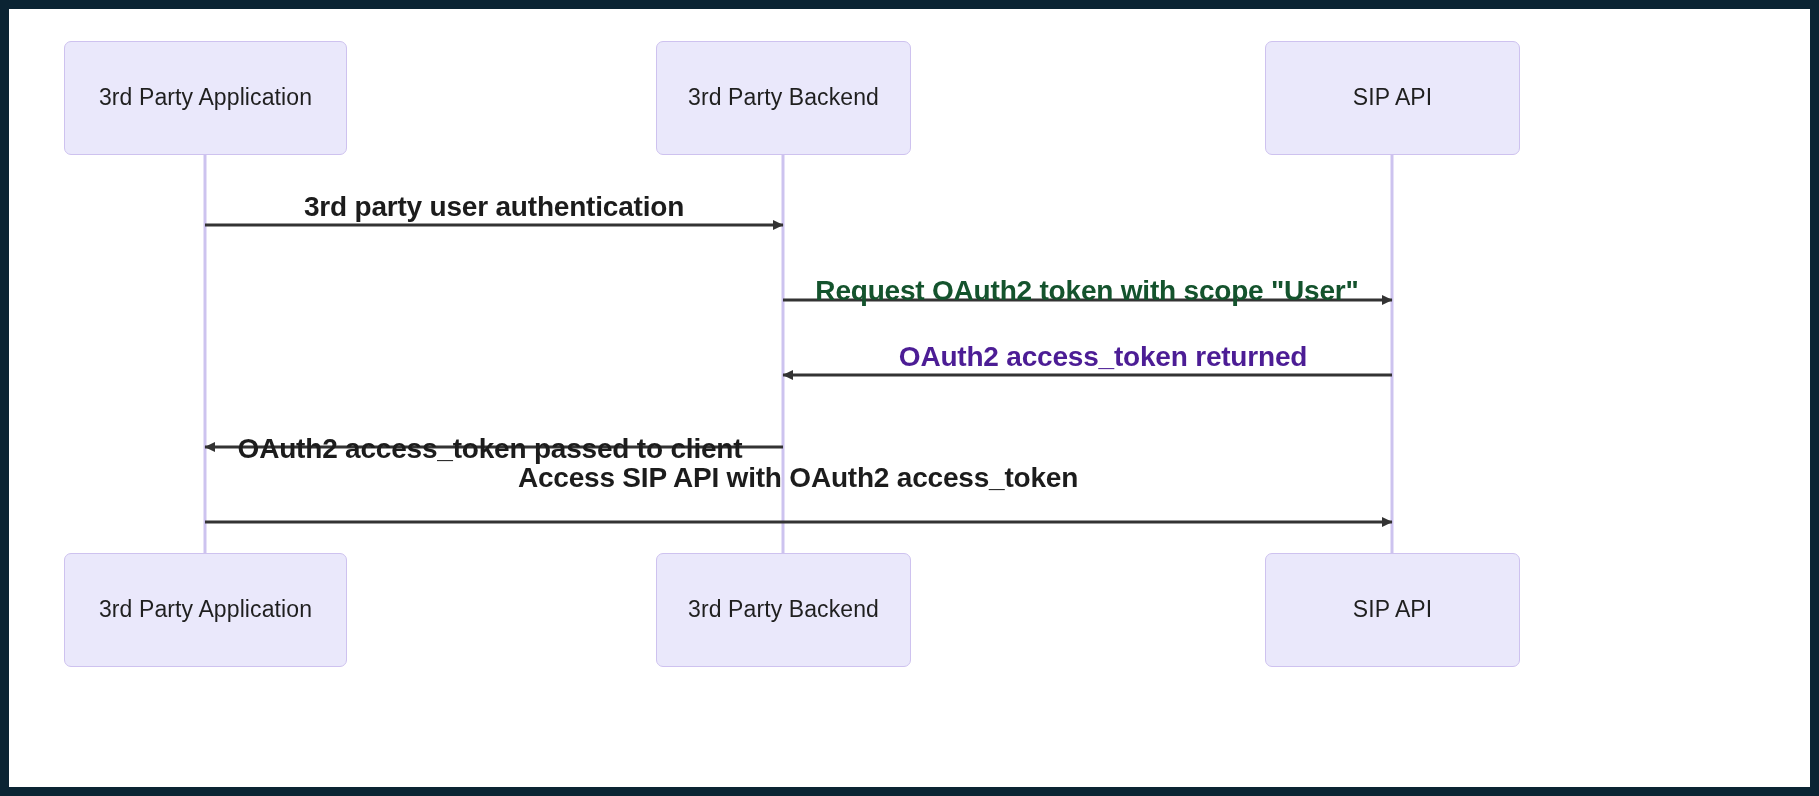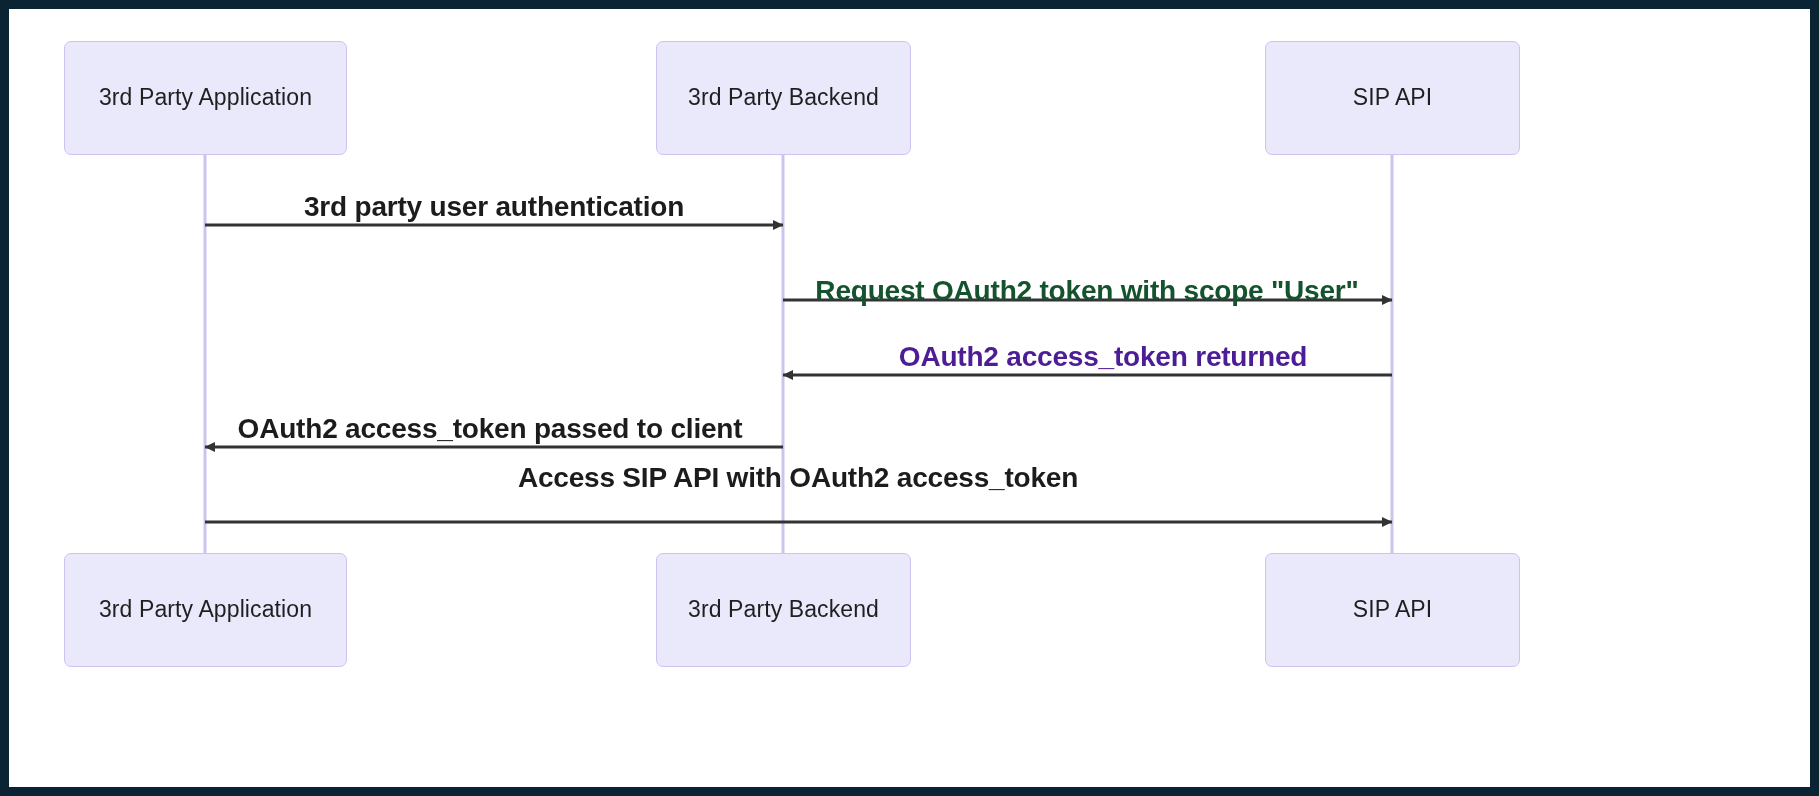--- a/index.html
+++ b/index.html
@@ -114,18 +114,18 @@
           <span>3rd Party Backend</span>
         </div>
         <div class="participant-box" style="left: 1256px; top: 544px; width: 255px; height: 114px;">
           <span>SIP API</span>
         </div>
       </div>
     <div id="labels">
         <div class="msg-label" style="left: 485px; top: 182px; color: rgb(28, 28, 28);">3rd party user authentication</div>
         <div class="msg-label" style="left: 1078px; top: 266px; color: #14532d;">Request OAuth2 token with scope "User"</div>
         <div class="msg-label" style="left: 1078px; top: 332px; color: #4c1d95; margin-left: 16px;">OAuth2 access_token returned</div>
-        <div class="msg-label" style="left: 481px; top: 404px; color: rgb(28, 28, 28);">OAuth2 access_token passed to client</div>
+        <div class="msg-label" style="left: 481px; top: 424px; color: rgb(28, 28, 28);">OAuth2 access_token passed to client</div>
         <div class="msg-label" style="left: 789px; top: 453px; color: rgb(28, 28, 28);">Access SIP API with OAuth2 access_token</div>
       </div>
 
   </div>
 </div>
 
 </body></html>

